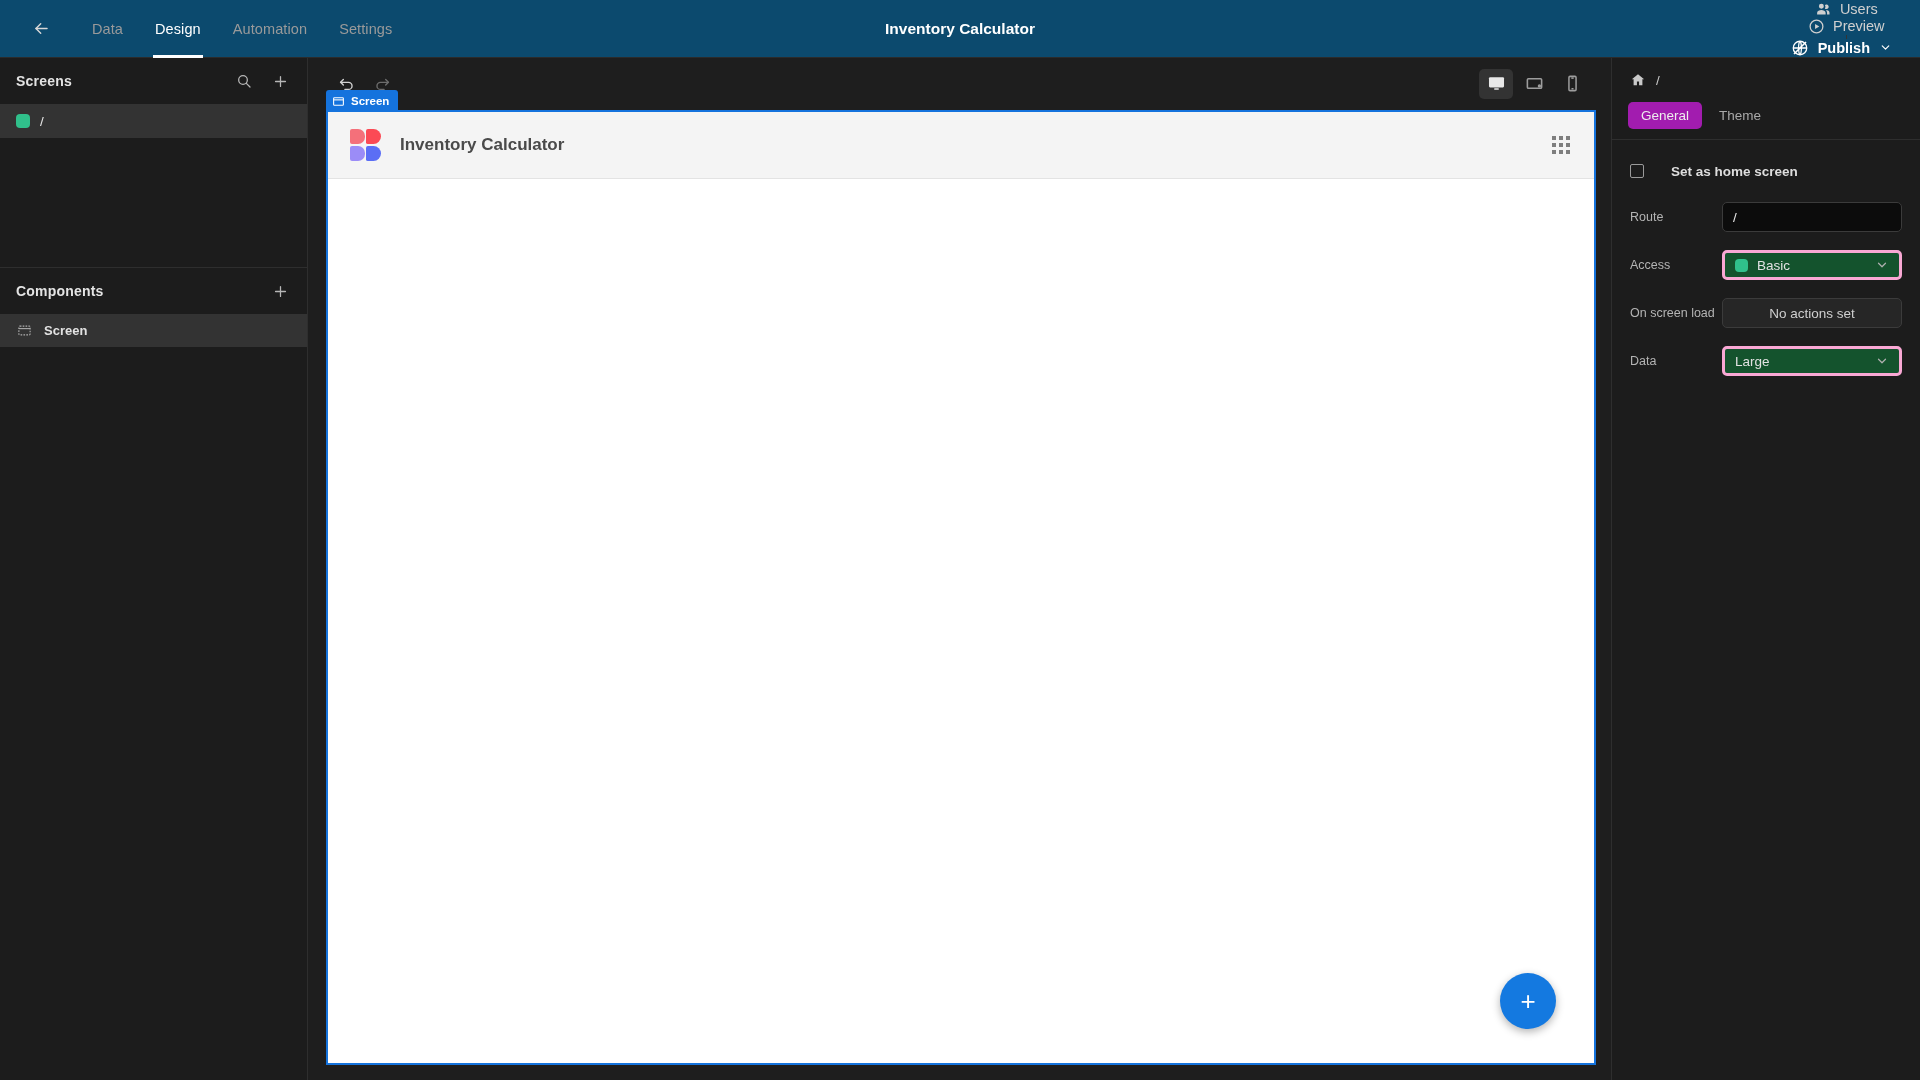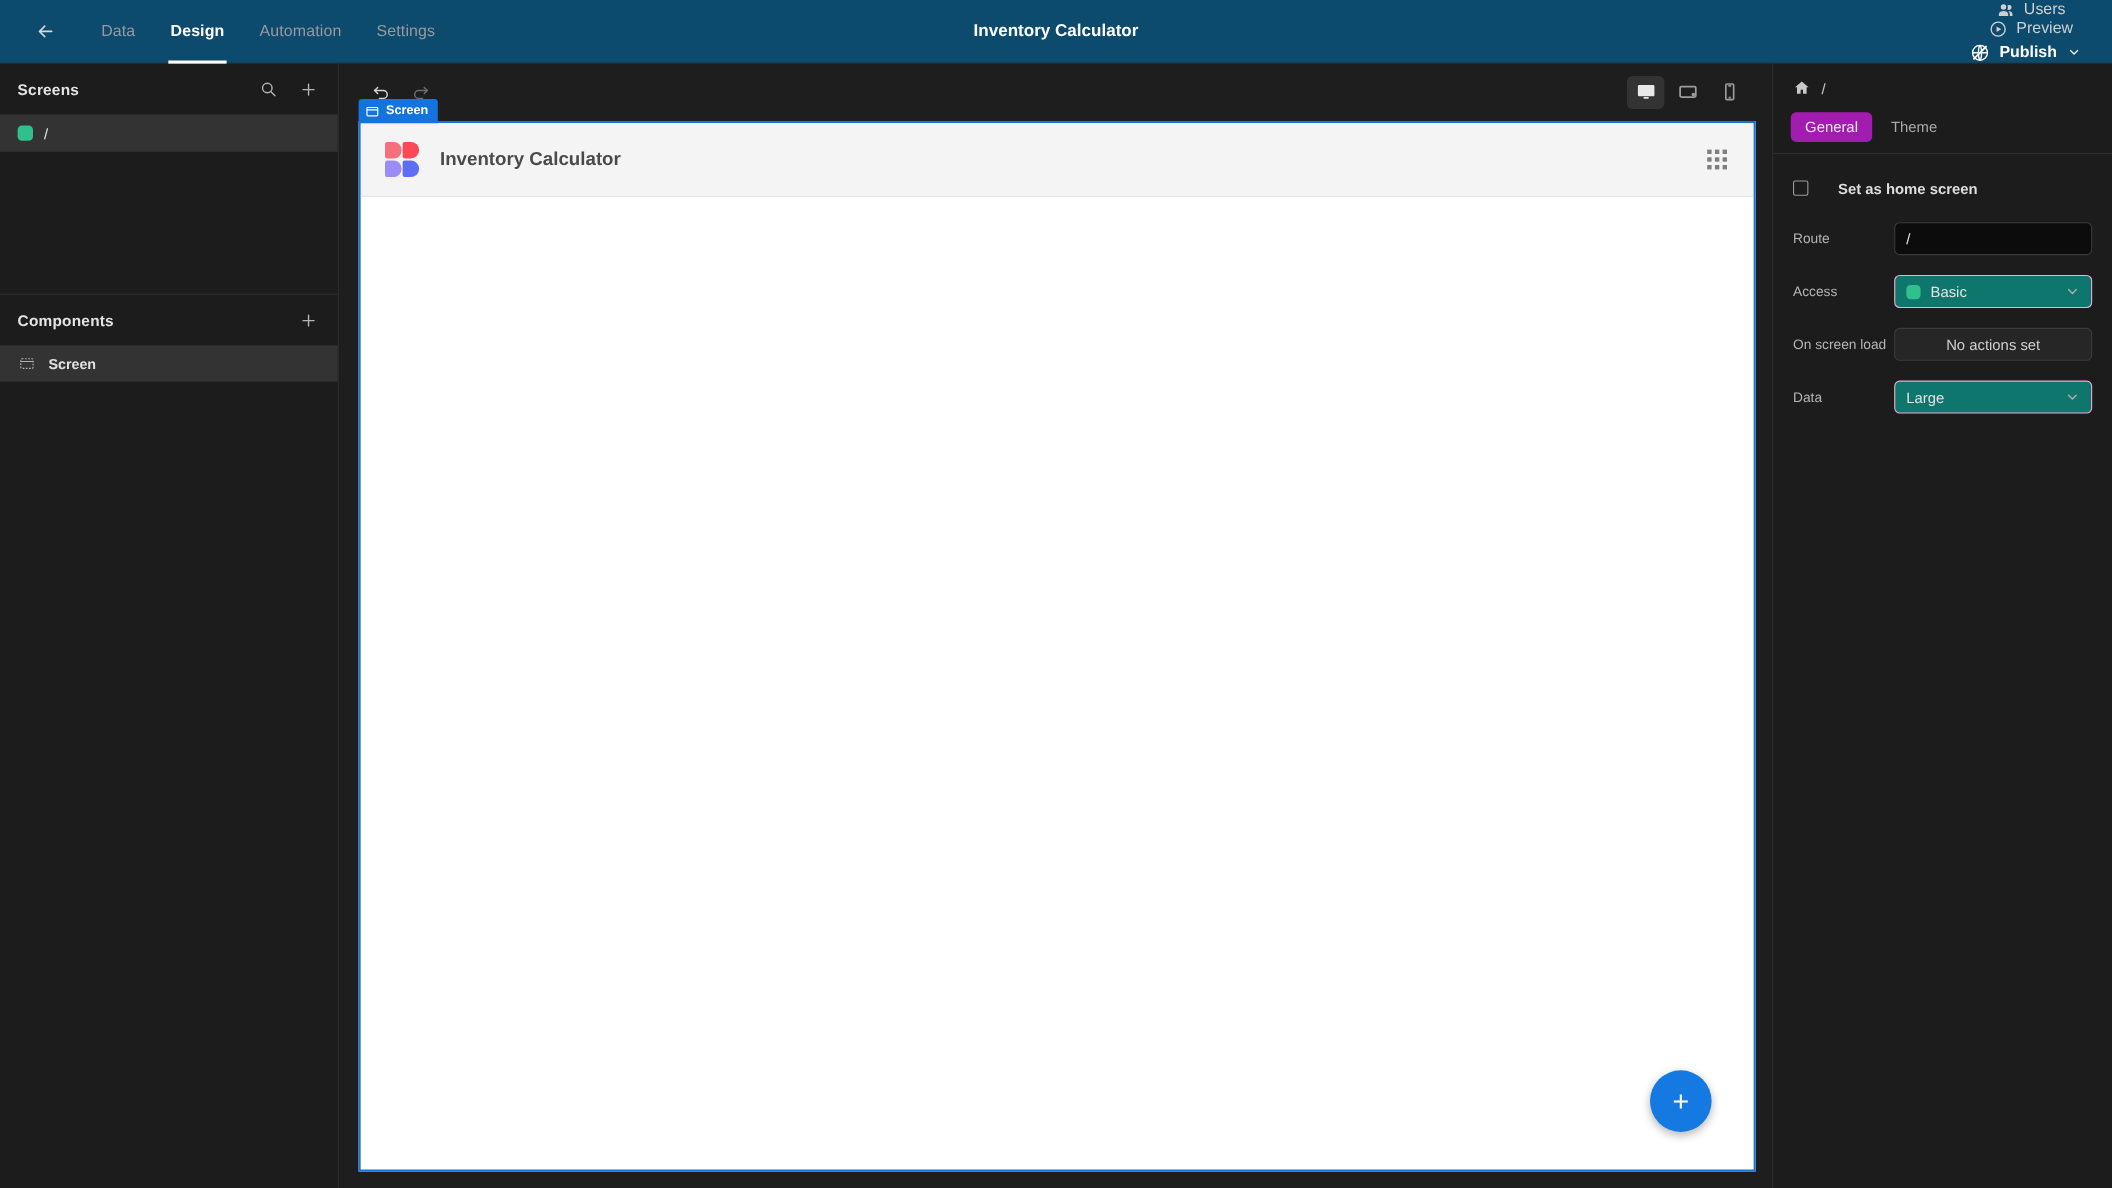--- a/index.html
+++ b/index.html
@@ -22,21 +22,21 @@
     margin-left: 26px; width: 30px; height: 30px;
     display: flex; align-items: center; justify-content: center;
     color: #d8d8d8;
   }
   .nav-tabs { display: flex; align-items: center; height: 58px; margin-left: 20px; }
   .nav-tab {
     position: relative; height: 58px; padding: 0 16px;
     display: flex; align-items: center;
     font-size: 14.5px; color: #9a9a9a; letter-spacing: .1px;
   }
-  .nav-tab.active { color: #ffffff; font-weight: 700; }
+  .nav-tab.active { color: #ffffff; font-weight: 400; }
   .nav-tab.active::after {
     content: ""; position: absolute; left: 14px; right: 14px; bottom: 0;
     height: 3px; background: #ffffff;
   }
   .app-title {
     position: absolute; left: 0; right: 0; top: 0; height: 58px;
     display: flex; align-items: center; justify-content: center;
     font-size: 15.5px; font-weight: 700; color: #fff;
     pointer-events: none;
   }
@@ -192,21 +192,21 @@
   .ctrl {
     flex: 1; height: 30px; border-radius: 5px;
     display: flex; align-items: center;
     font-size: 13.5px;
   }
   .ctrl.input {
     background: #0c0c0c; border: 1px solid #3b3b3b;
     color: #e8e8e8; padding: 0 10px;
   }
   .ctrl.select {
-    background: #0f766e; border: 1px solid #f9a8d4;
+    background: #14532d; border: 3px solid #f9a8d4;
     color: #e2e2e2; padding: 0 10px; gap: 9px;
   }
   .ctrl.select .chev { margin-left: auto; color: #b0b0b0; display: flex; }
   .ctrl.button {
     background: #262626; border: 1px solid #3b3b3b;
     color: #cfcfcf; justify-content: center;
   }
   .sel-dot { width: 13px; height: 13px; border-radius: 4px; background: #30c08b; flex: none; }
   svg { display: block; }
 </style>

